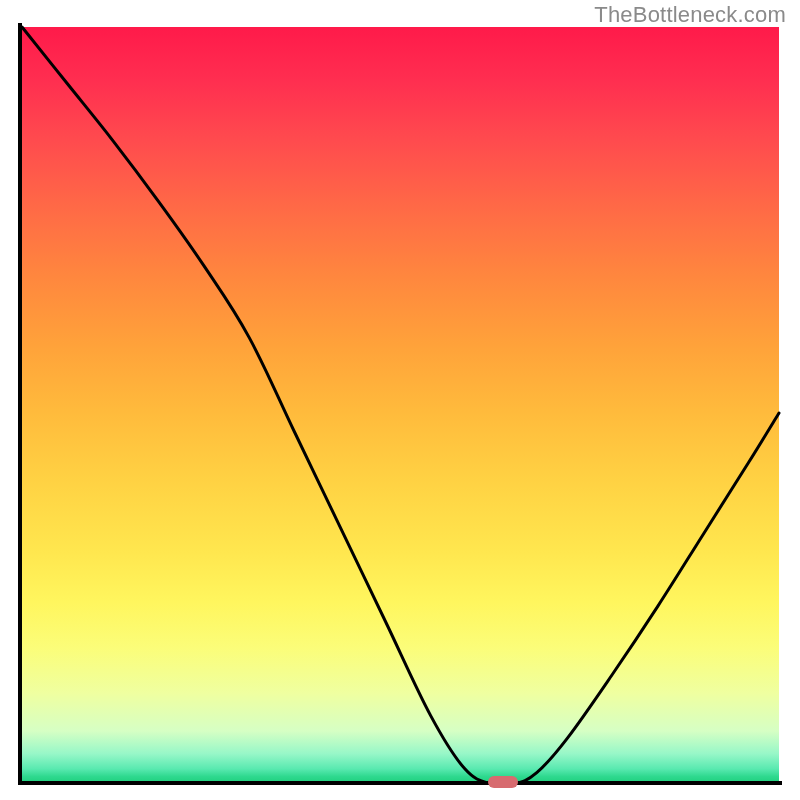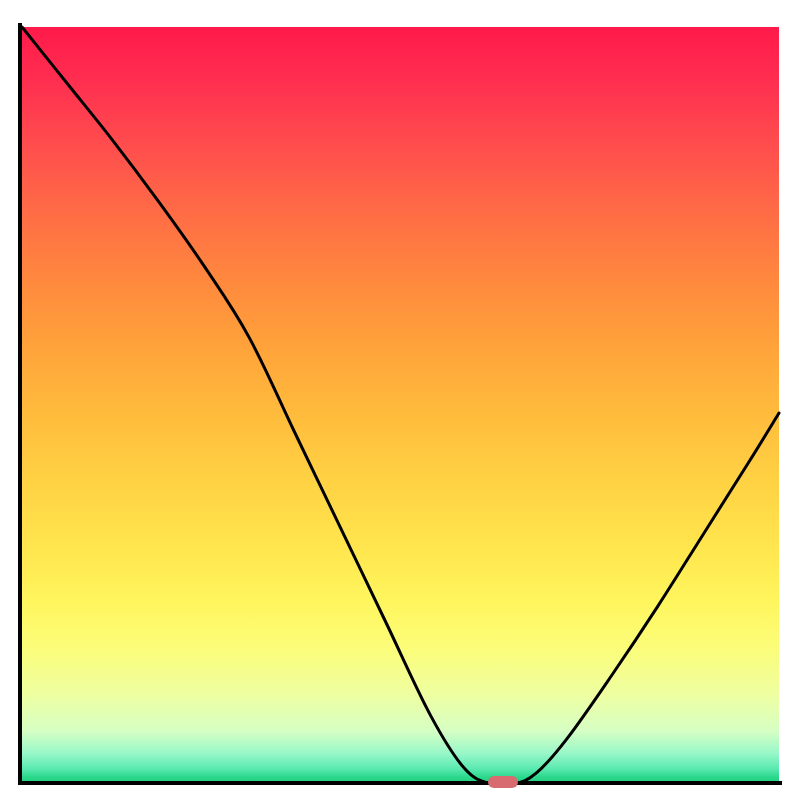--- a/index.html
+++ b/index.html
@@ -93,14 +93,15 @@
 
   <div class="axis-line axis-left"></div>
   <div class="axis-line axis-bottom"></div>
 
   <svg class="curve" viewBox="0 0 800 800">
     <path fill="none" stroke="#000000" stroke-width="3" stroke-linejoin="round" stroke-linecap="round" d="M 22.00 27.00 C 30.18 37.22, 51.07 63.34, 67.42 83.77 C 83.77 104.21, 96.49 119.43, 112.84 140.55 C 129.19 161.67, 141.91 178.63, 158.26 201.11 C 174.61 223.59, 187.33 240.93, 203.68 265.45 C 220.03 289.98, 232.75 307.39, 249.10 337.37 C 265.45 367.35, 278.17 397.93, 294.52 431.99 C 310.87 466.06, 323.59 492.55, 339.94 526.62 C 356.29 560.68, 369.01 587.18, 385.36 621.25 C 401.71 655.31, 416.47 689.30, 430.78 715.87 C 445.09 742.44, 453.94 756.60, 464.84 768.86 C 475.75 781.12, 482.48 781.27, 491.34 784.00 C 500.20 786.73, 505.87 786.04, 514.05 784.00 C 522.23 781.96, 527.22 780.82, 536.76 772.64 C 546.30 764.47, 553.41 756.29, 567.04 738.58 C 580.67 720.87, 596.11 698.08, 612.46 674.24 C 628.81 650.39, 641.53 631.31, 657.88 606.11 C 674.23 580.90, 686.95 560.08, 703.30 534.19 C 719.65 508.30, 735.09 484.08, 748.72 462.27 C 762.35 440.47, 773.55 421.93, 779.00 413.07 "></path>
   </svg>
 
   <div class="marker" style="left: 503.452px; top: 782.486px; background: rgb(215, 107, 111);"></div>
 
+  <div class="watermark">TheBottleneck.com</div>
 
 </div>
 
 </body></html>

